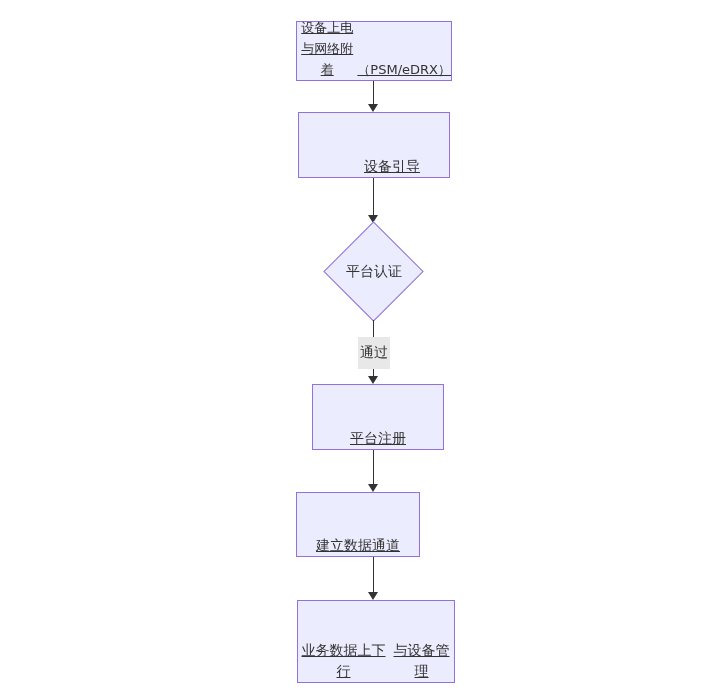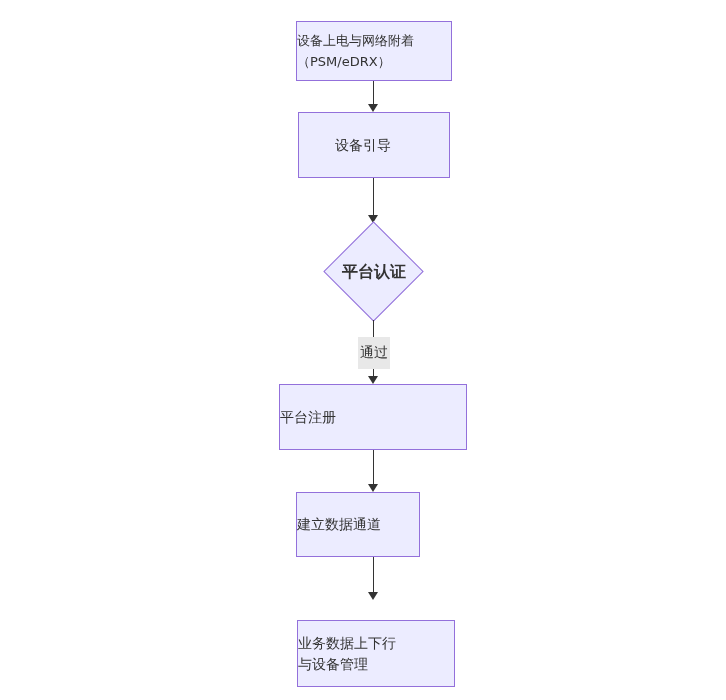--- a/index.html
+++ b/index.html
@@ -17,51 +17,51 @@
   }
   .node {
     position: absolute;
     box-sizing: border-box;
     background: var(--node-fill, #ECECFF);
     border: 1px solid var(--node-border, #9370DB);
     color: var(--node-text, #333333);
     font-size: 14px;
     line-height: 21px;
     display: flex;
-    flex-direction: column;
-    align-items: flex-start;
+    flex-direction: row;
+    align-items: flex-end;
     justify-content: center;
     text-align: center;
+    text-decoration: underline;
   }
   .n1 { left: 296px; top: 21px;  width: 156px; height: 60px; font-size: 13px; }
   .n2 { left: 298px; top: 112px; width: 152px; height: 66px; padding-left: 36px; }
-  .n4 { left: 279px; top: 384px; width: 188px; height: 66px; }
+  .n4 { left: 312px; top: 384px; width: 132px; height: 66px; }
   .n5 { left: 296px; top: 492px; width: 124px; height: 65px; }
-  .n6 { left: 297px; top: 620px; width: 158px; height: 67px; }
+  .n6 { left: 297px; top: 600px; width: 158px; height: 83px; }
 
   .diamond-shape {
     position: absolute;
     left: 338px;
     top: 236px;
     width: 71px;
     height: 71px;
     box-sizing: border-box;
     background: var(--node-fill, #ECECFF);
     border: 1px solid var(--node-border, #9370DB);
     transform: rotate(45deg);
   }
   .diamond-label {
     position: absolute;
     left: 374px;
     top: 272px;
     transform: translate(-50%, -50%);
     color: var(--node-text, #333333);
-    font-size: 16px;
+    font-size: 14px;
     white-space: nowrap;
-    font-weight: bold;
   }
 
   .edge-line {
     position: absolute;
     left: 372.5px;
     width: 1.5px;
     background: var(--edge-line, #333333);
   }
   .e1 { top: 81px;  height: 24px; }
   .e2 { top: 178px; height: 37px; }

